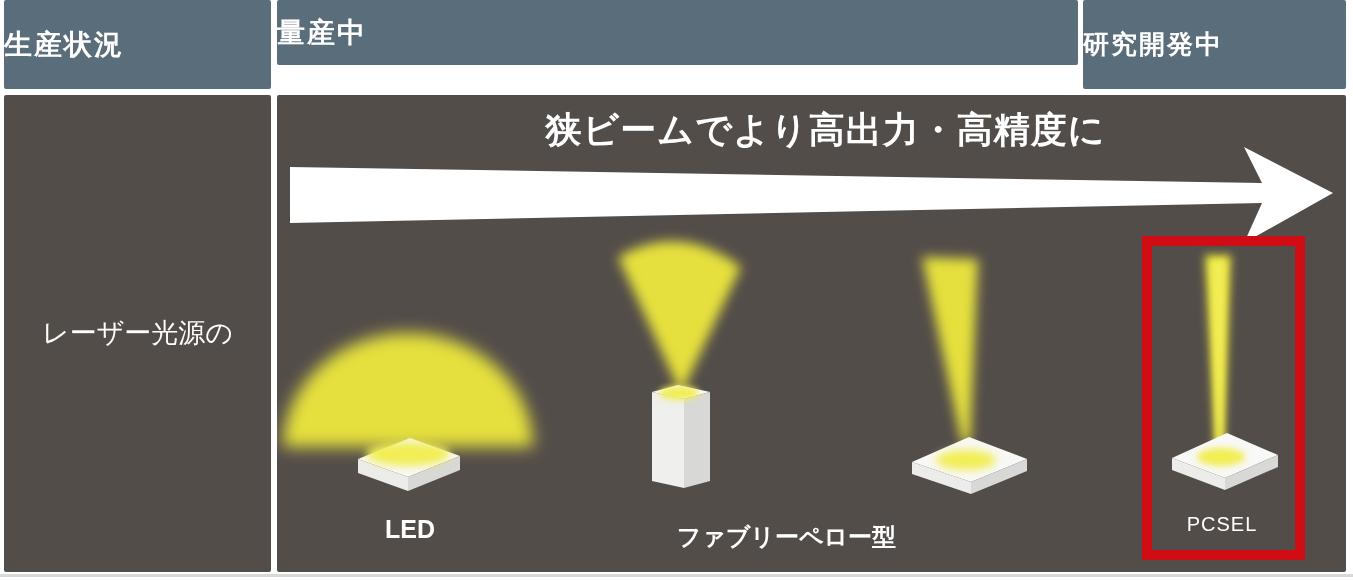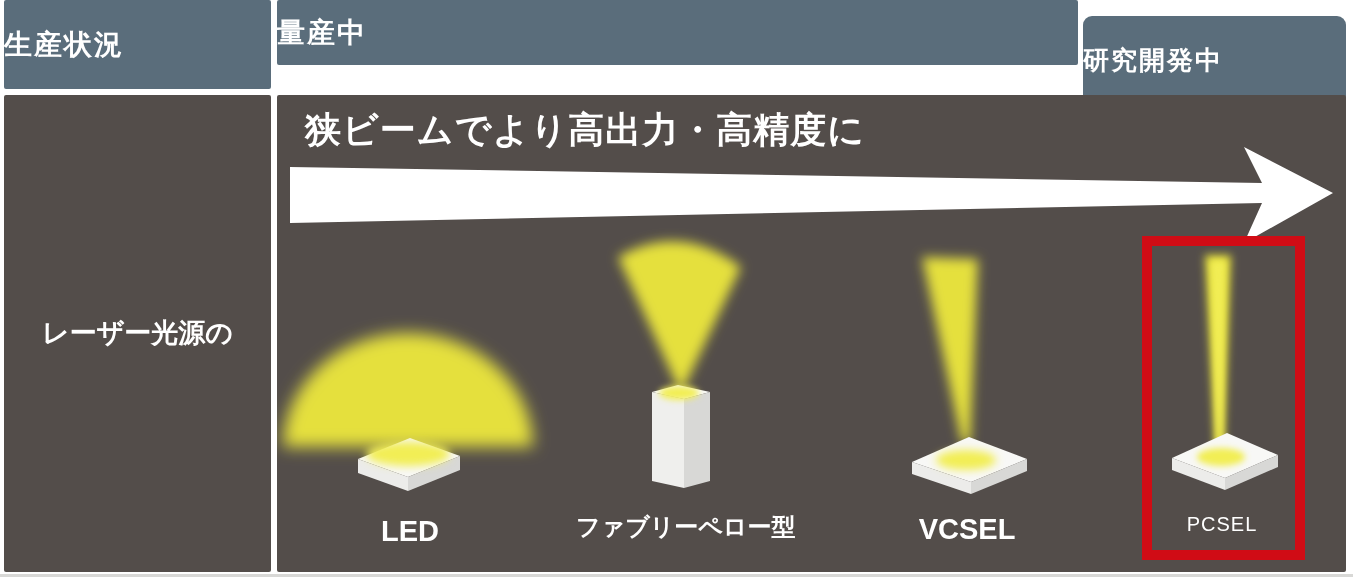--- a/index.html
+++ b/index.html
@@ -16,40 +16,40 @@
     font-family:"Liberation Sans","DejaVu Sans",sans-serif;overflow:hidden;
   }
   .cell{position:absolute;box-sizing:border-box;}
   .hcell{
     background:var(--header-bg);color:var(--text);
     display:flex;align-items:center;
     font-weight:bold;font-size:28px;letter-spacing:2px;border-radius:2px;font-family:Liberation Mono, monospace;
   }
   .h1{left:4px;top:0;width:267px;height:89px;}
   .h2{left:277px;top:0;width:801px;height:65px;}
-  .h3{left:1083px;top:16px;width:263px;height:89px;font-size:26px;border-radius:9px;}
+  .h3{left:1083px;top:0;width:263px;height:89px;font-size:26px;}
   .body-left{
     left:4px;top:95px;width:267px;height:477px;background:var(--body-bg);
     display:flex;align-items:center;justify-content:center;text-align:center;
-    color:var(--text);font-weight:bold;font-size:27px;line-height:1.3;border-radius:2px;
+    color:var(--text);font-weight:normal;font-size:27px;line-height:1.3;border-radius:2px;
   }
   .body-main{
     left:277px;top:95px;width:1069px;height:477px;background:var(--body-bg);
     overflow:hidden;border-radius:2px;
   }
   .diagram-title{
     position:absolute;left:0;top:11px;width:100%;padding-left:28px;box-sizing:border-box;
-    color:var(--text);font-weight:bold;font-size:36px;letter-spacing:1px;
+    text-align:center;color:var(--text);font-weight:bold;font-size:36px;letter-spacing:1px;
   }
   .gfx{position:absolute;left:0;top:0;}
   .dev-label{
-    position:absolute;color:var(--text);font-weight:bold;font-size:29px;text-align:center;
+    position:absolute;color:var(--text);font-weight:bold;font-size:25px;text-align:center;
   }
   .lbl-led{left:76px;top:420px;width:114px;}
-  .lbl-fp{left:299px;top:417px;width:320px;text-align:left;font-size:24px;line-height:1.25;}
+  .lbl-fp{left:299px;top:427px;width:320px;text-align:right;font-size:24px;line-height:1.25;}
   .lbl-vcsel{left:630px;top:418px;width:120px;}
   .lbl-pcsel{left:885px;top:418px;width:120px;font-weight:normal;font-size:20px;letter-spacing:1px;}
   .bottom-rule{left:0;top:574px;width:1353px;height:3px;background:#d8d8d6;}
 </style>
 </head>
 <body>
 
 <div class="page">
 
   <div class="cell hcell h1">
@@ -130,18 +130,17 @@
           <ellipse cx="944" cy="362" rx="24" ry="9" style="fill:var(--beam-core)" filter="url(#blur3)"></ellipse>
         </g>
         <rect x="870" y="146" width="153" height="314" fill="none" style="stroke:var(--highlight-red)" stroke-width="10"></rect>
       </g>
     </svg>
 
     <div class="dev-label lbl-led">LED</div>
     <div class="dev-label lbl-fp">
       <div>ファブリーペロー型</div>
     </div>
-    <div class="dev-label lbl-vcsel">VCSEL</div>
     <div class="dev-label lbl-pcsel">PCSEL</div>
   </div>
 
   <div class="cell bottom-rule"></div>
 </div>
 
 </body></html>

